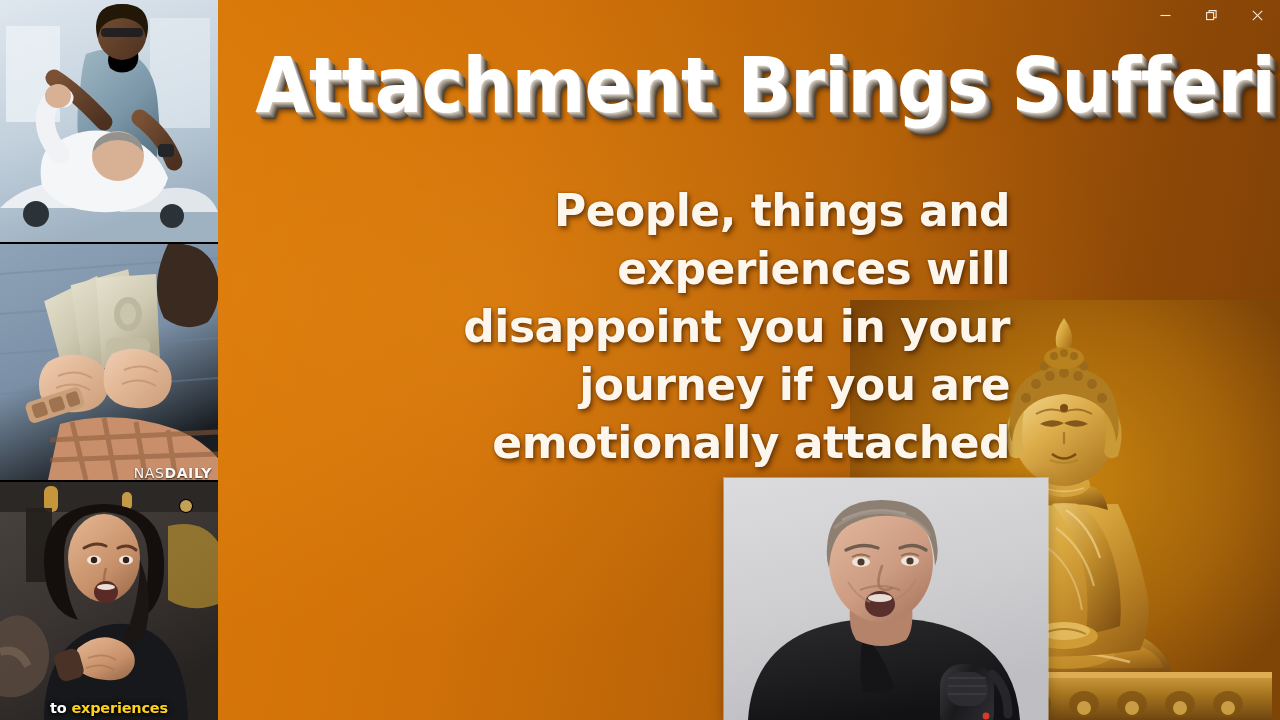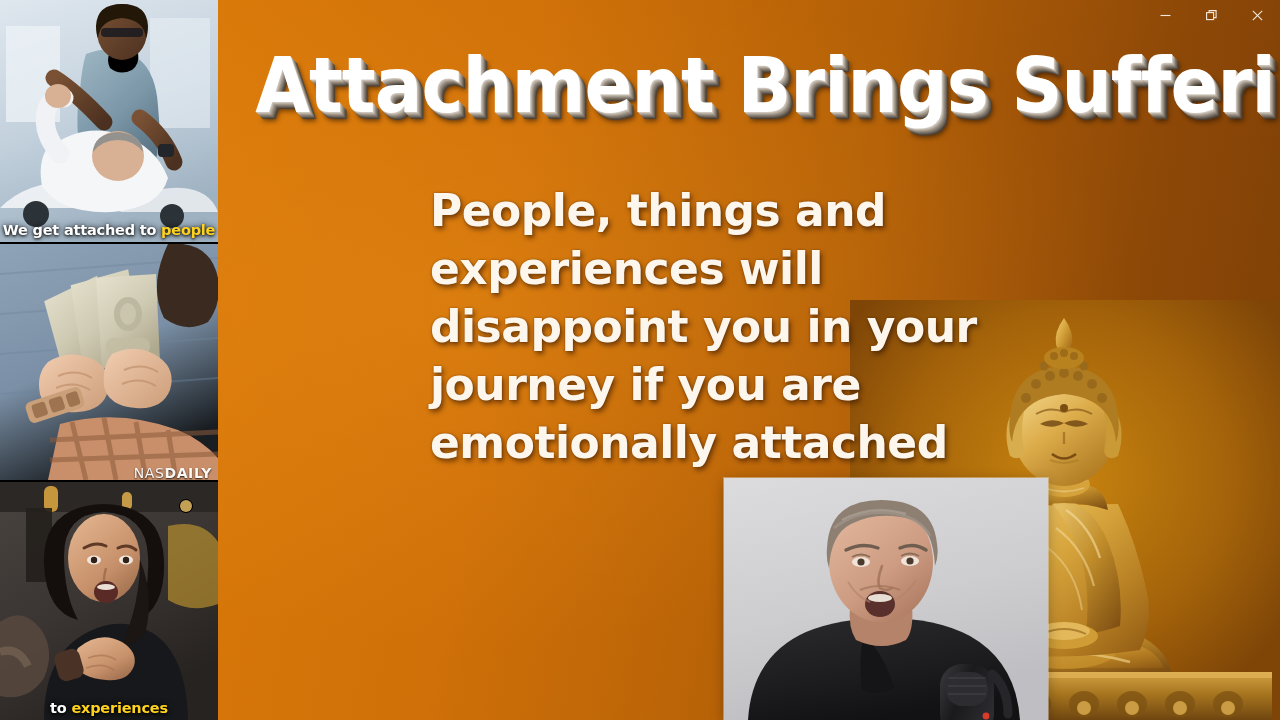--- a/index.html
+++ b/index.html
@@ -50,21 +50,21 @@
       4px 4px 0 #8a8074, 5px 5px 0 #756b60, 6px 6px 0 #5d544a,
       7px 7px 1px #4a4239, 8px 9px 6px rgba(20,10,0,.55);
     z-index:6;
   }
 
   
   #slide-body {
     position:absolute;
     left:430px; top:182px;
     width:580px;
-    text-align:left;
+    text-align:right;
     font-family:"DejaVu Sans", sans-serif;
     font-weight:bold;
     font-size:44px;
     line-height:58px;
     letter-spacing:-0.5px;
     color:#fdf6ec;
     text-shadow:2px 3px 5px rgba(50,20,0,.60), 0 0 2px rgba(80,35,0,.5);
     z-index:6;
   }
 
@@ -425,23 +425,20 @@
         <path d="M104 122 q-28 -30 -50 -44" stroke="url(#t1skin)" stroke-width="17" fill="none" stroke-linecap="round"></path>
         <path d="M140 118 q24 18 34 44" stroke="url(#t1skin)" stroke-width="17" fill="none" stroke-linecap="round"></path>
 
         <path d="M46 150 q34 -28 74 -16 q36 12 48 44 q-8 30 -56 34 q-52 2 -70 -26 q-4 -22 4 -36z" fill="#f4f6f8"></path>
         <ellipse cx="118" cy="156" rx="26" ry="25" fill="#d8b194"></ellipse>
         <path d="M118 132 q-24 2 -25 20 q9 -12 25 -12 q16 0 25 12 q-1 -18 -25 -20z" fill="#93928f"></path>
         <path d="M60 154 q-18 -20 -14 -42 q4 -16 18 -14" stroke="#f0f2f5" stroke-width="19" fill="none" stroke-linecap="round"></path>
         <ellipse cx="58" cy="96" rx="13" ry="12" fill="#d8b194"></ellipse>
         <rect x="158" y="144" width="16" height="13" rx="4" fill="#22252a"></rect>
       </svg>
-      <div class="thumb-caption">
-        <span>We get attached to </span><span class="hl">people</span>
-      </div>
     </div>
     <div class="thumb-divider"></div>
 
     <div class="thumb" style="height:236px;">
       <svg viewBox="0 0 218 236" preserveAspectRatio="xMidYMid slice" aria-hidden="true">
         <defs>
           <linearGradient id="t2bg" x1="0" y1="0" x2="0.4" y2="1">
             <stop offset="0%" stop-color="#93a7bb"></stop>
             <stop offset="55%" stop-color="#7a8fa6"></stop>
             <stop offset="100%" stop-color="#5e7governing"></stop>

